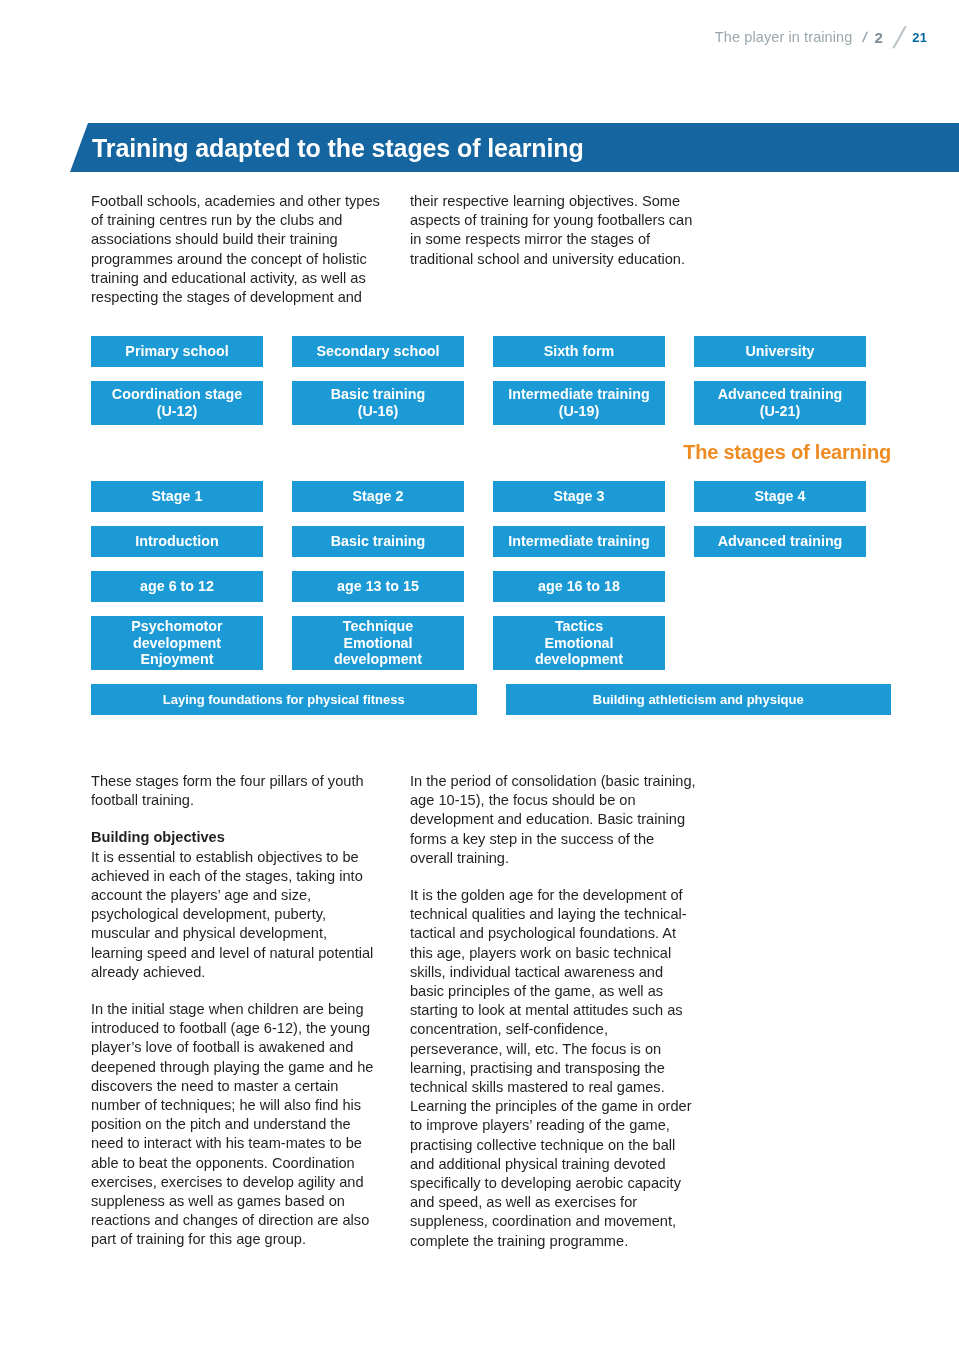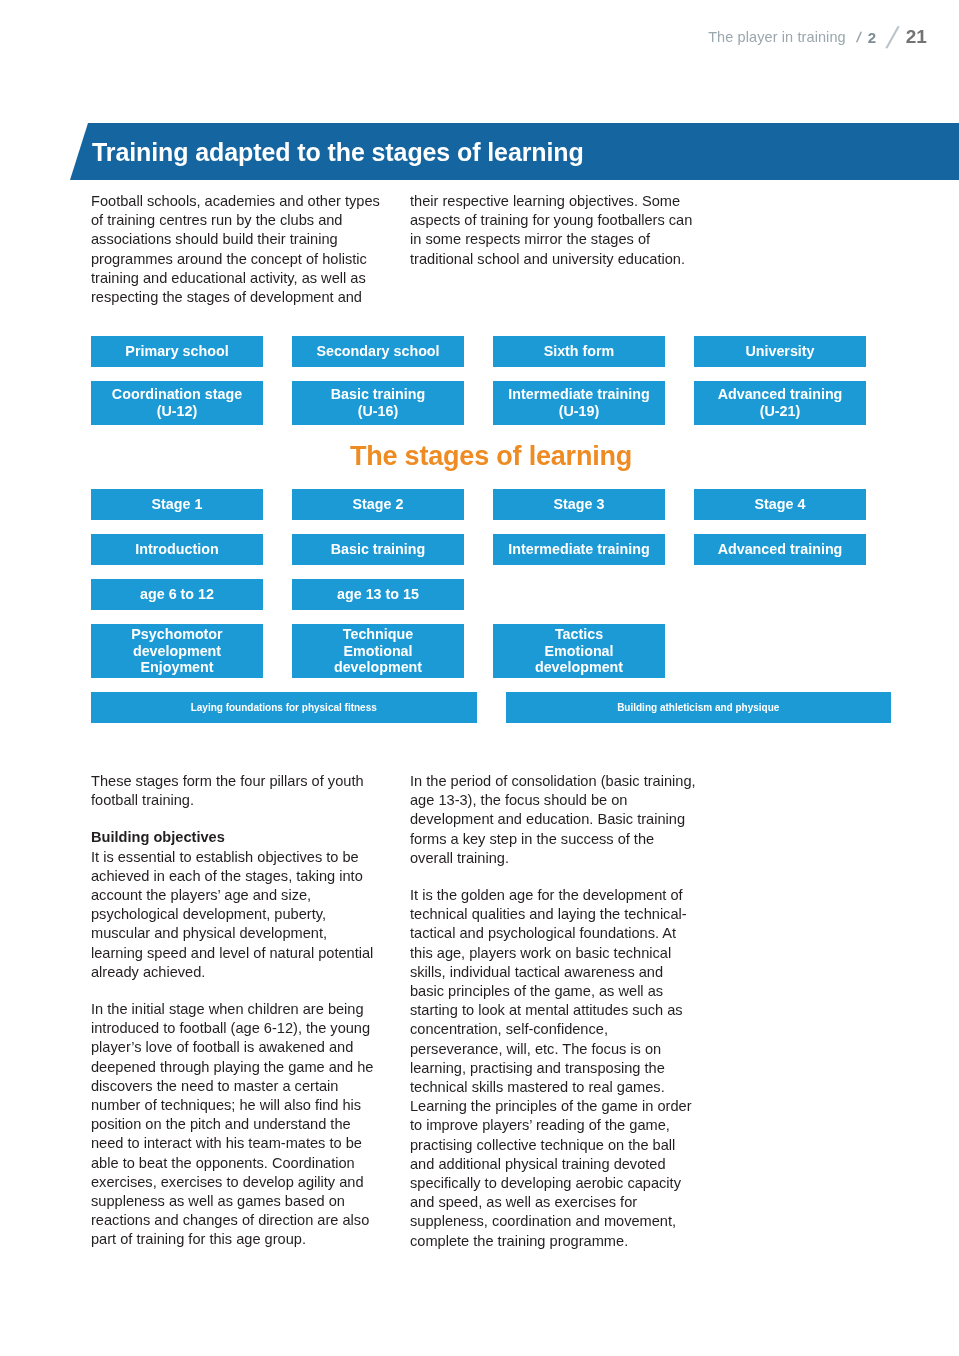--- a/index.html
+++ b/index.html
@@ -46,32 +46,32 @@
     font-size: 30px;
     font-weight: 400;
     margin: 0 9px 0 12px;
     transform: skewX(-16deg);
     display: inline-block;
     line-height: 1;
     position: relative;
     top: 1px;
   }
   .page-header .page-num {
-    color: #737373;
-    font-size: 19px;
+    color: #0369a1;
+    font-size: 13px;
     font-weight: 700;
   }
 
   
   .title-banner {
     position: absolute;
     left: 70px;
     top: 123px;
     width: 889px;
-    height: 57px;
+    height: 49px;
     background: #1565a0;
     clip-path: polygon(18px 0, 100% 0, 100% 100%, 0 100%);
   }
   .title-banner .banner-text {
     position: absolute;
     left: 22px;
     top: 50%;
     transform: translateY(-50%);
     color: #ffffff;
     font-size: 25px;
@@ -126,35 +126,35 @@
     line-height: 16.6px;
     padding: 2px 4px;
   }
   .dbox .ln { display: block; }
   .row-h33 .dbox { height: 31px; }
   .row-h44 .dbox { height: 44px; }
   .row-h56 .dbox { height: 54px; }
   .row-h31 .dbox { height: 31px; }
 
   .stages-title {
-    text-align: center;
+    text-align: right;
     color: #ee8b22;
-    font-size: 27px;
+    font-size: 20px;
     font-weight: 700;
     margin: 16px 0 17px 0;
     letter-spacing: -0.2px;
   }
 
   .wide-row { display: flex; gap: 29px; margin-bottom: 0; }
   .wide-box {
     width: 414px;
     height: 31px;
     background: #1b9ad6;
     color: #ffffff;
-    font-size: 10px;
+    font-size: 13px;
     font-weight: 700;
     display: flex;
     align-items: center;
     justify-content: center;
   }
 </style>
 </head>
 <body>
 
 <div class="page-header">
@@ -246,20 +246,23 @@
       </div>
   </div>
 
   <div class="drow row-h31">
     <div class="dbox">
         <span class="ln">age 6 to 12</span>
       </div>
     <div class="dbox">
         <span class="ln">age 13 to 15</span>
       </div>
+    <div class="dbox">
+        <span class="ln">age 16 to 18</span>
+      </div>
   </div>
 
   <div class="drow row-h56">
     <div class="dbox">
       <span class="ln">Psychomotor</span>
       <span class="ln">development</span>
       <span class="ln">Enjoyment</span>
     </div>
     <div class="dbox">
       <span class="ln">Technique</span>
@@ -284,16 +287,16 @@
 
 </div>
 
 <div class="cols outro">
   <div class="col">
     <p>These stages form the four pillars of youth football training.</p>
     <p><span class="sub-head">Building objectives</span><span>It is essential to establish objectives to be achieved in each of the stages, taking into account the players’ age and size, psychological development, puberty, muscular and physical development, learning speed and level of natural potential already achieved.</span></p>
     <p>In the initial stage when children are being introduced to football (age 6-12), the young player’s love of football is awakened and deepened through playing the game and he discovers the need to master a certain number of techniques; he will also find his position on the pitch and understand the need to interact with his team-mates to be able to beat the opponents. Coordination exercises, exercises to develop agility and suppleness as well as games based on reactions and changes of direction are also part of training for this age group.</p>
   </div>
   <div class="col">
-    <p>In the period of consolidation (basic training, age 13-3), the focus should be on development and education. Basic training forms a key step in the success of the overall training.</p>
+    <p>In the period of consolidation (basic training, age 10-15), the focus should be on development and education. Basic training forms a key step in the success of the overall training.</p>
     <p>It is the golden age for the development of technical qualities and laying the technical-tactical and psychological foundations. At this age, players work on basic technical skills, individual tactical awareness and basic principles of the game, as well as starting to look at mental attitudes such as concentration, self-confidence, perseverance, will, etc. The focus is on learning, practising and transposing the technical skills mastered to real games. Learning the principles of the game in order to improve players’ reading of the game, practising collective technique on the ball and additional physical training devoted specifically to developing aerobic capacity and speed, as well as exercises for suppleness, coordination and movement, complete the training programme.</p>
   </div>
 </div>
 
 </body></html>

